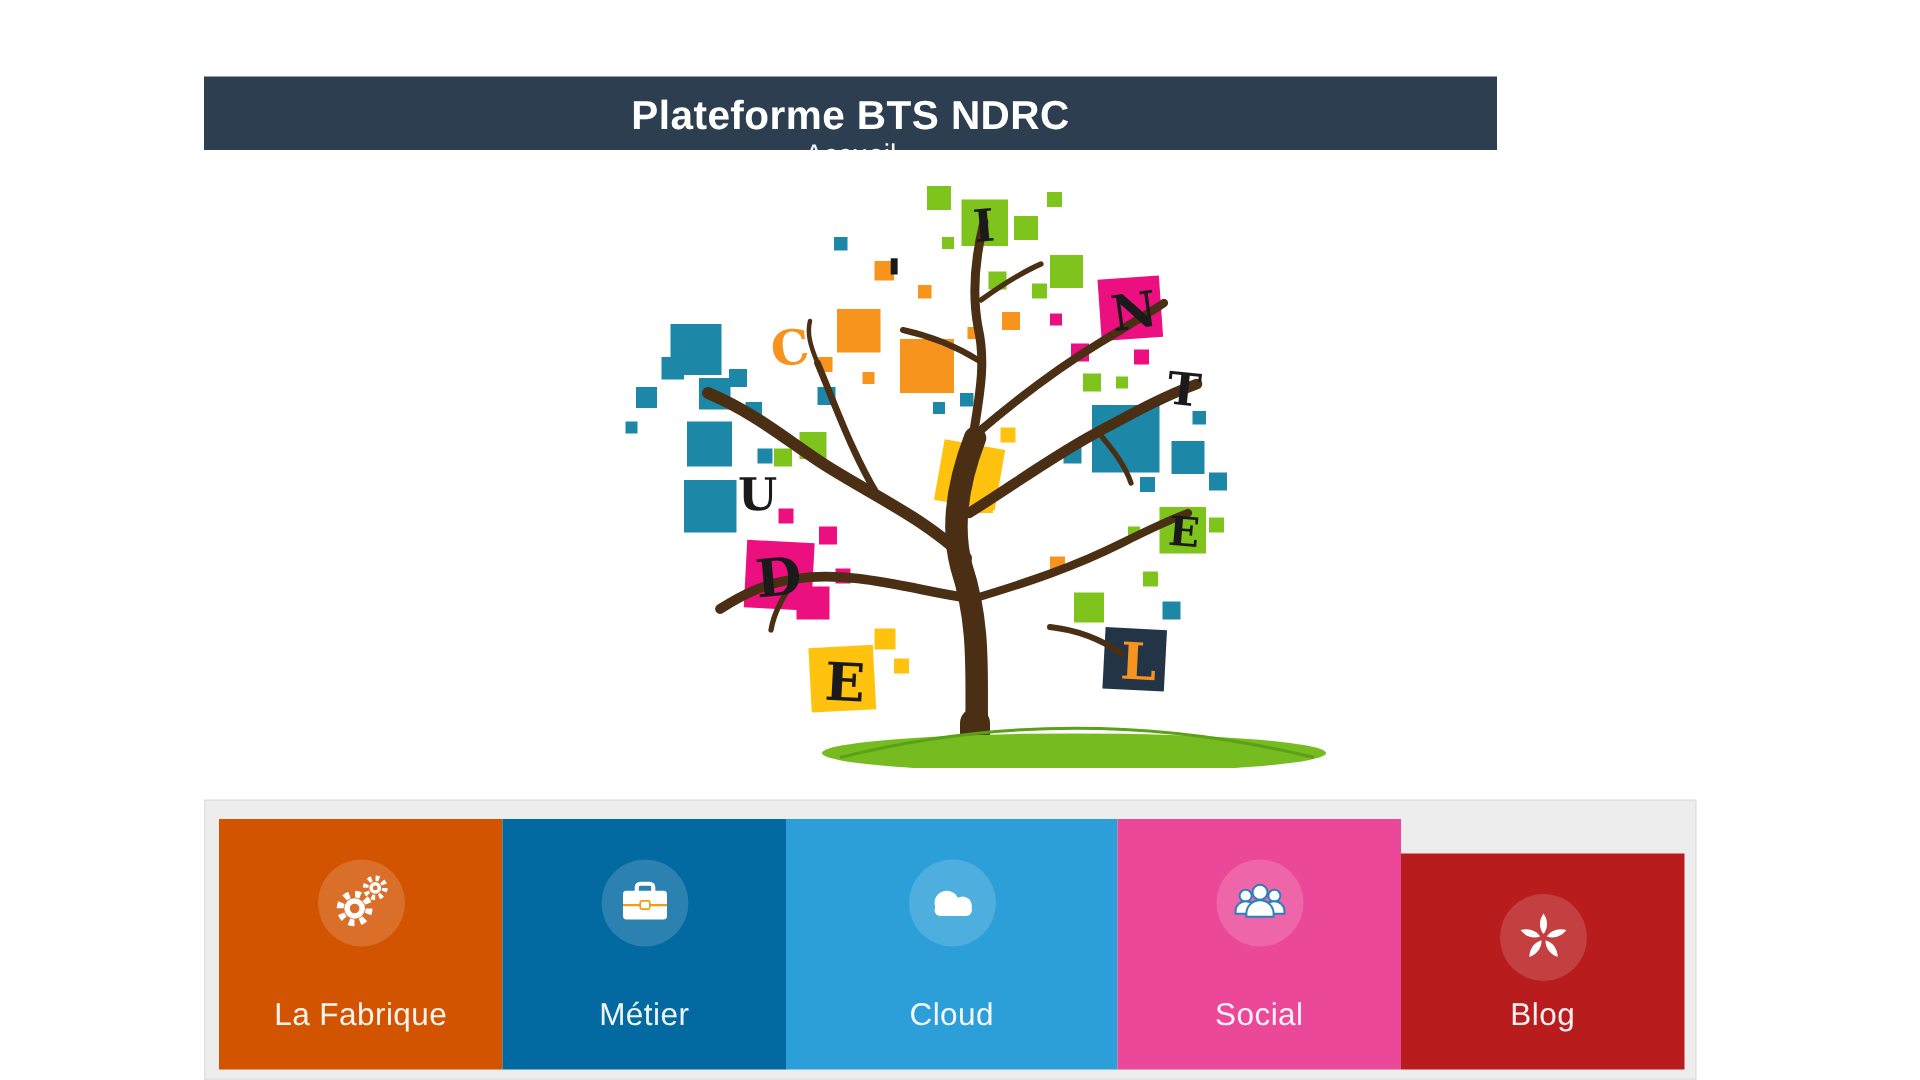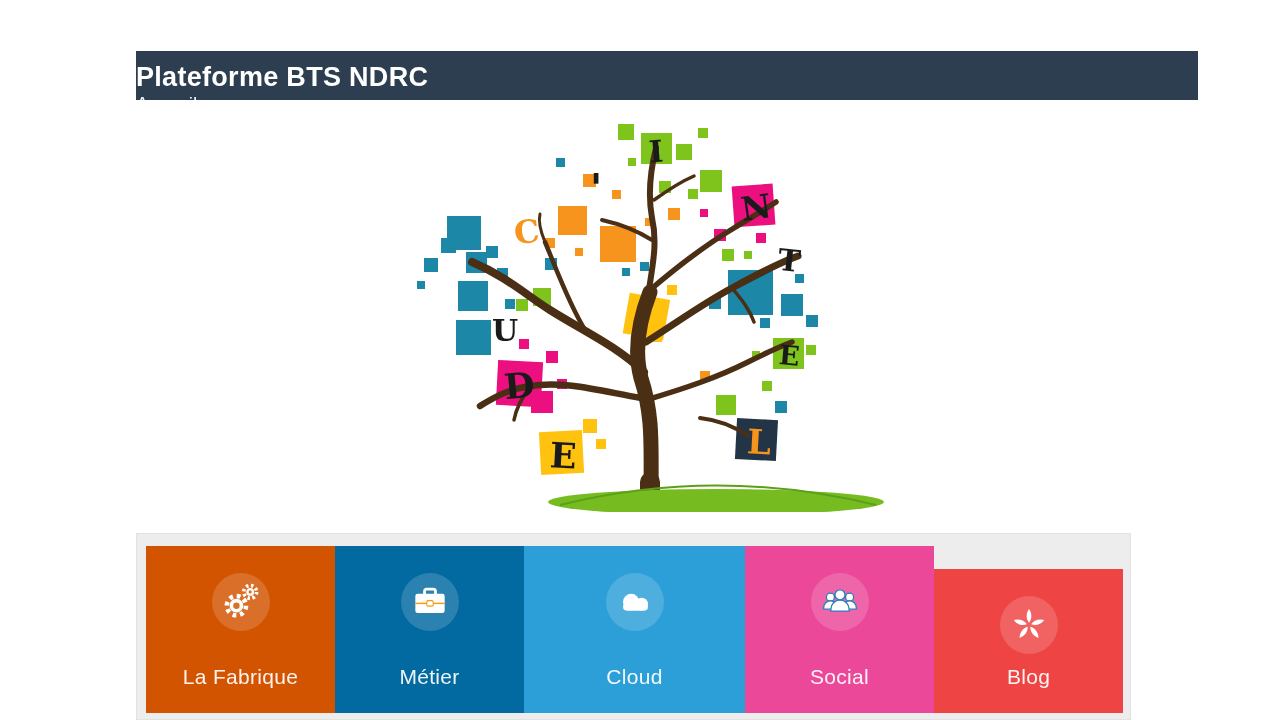--- a/index.html
+++ b/index.html
@@ -4,22 +4,22 @@
 <style>
   html,body{margin:0;padding:0;}
   body{
     width:1280px;height:720px;position:relative;overflow:hidden;
     background:#ffffff;
     font-family:"Liberation Sans", sans-serif;
   }
 
   
   .header{
-    position:absolute;left:136px;top:51px;width:1062px;height:49px;
-    color:#fff;text-align:left;overflow:hidden;
+    position:absolute;left:136px;top:51px;width:862px;height:49px;
+    color:#fff;text-align:center;overflow:hidden;
   }
   .header h1{
     margin:0;padding-top:10px;font-size:27px;line-height:32px;
     font-weight:700;letter-spacing:.3px;
   }
   .header .subtitle{
     font-size:19px;line-height:22px;font-weight:400;opacity:.95;
   }
 
   
@@ -233,21 +233,21 @@
             <circle cx="34" cy="19" r="4.2"></circle>
             <path d="M27 31.5 v-1.8 a7 7 0 0 1 14 0 v1.8 z"></path>
             <circle cx="24" cy="16.5" r="5.2"></circle>
             <path d="M14.5 33.5 v-2 a9.5 9.5 0 0 1 19 0 v2 z"></path>
           </g>
         </svg>
       </div>
       <div class="label">Social</div>
     </div>
 
-    <div class="tile" style="background-color: #ef4444; margin-top: 23px; --tile-bg: #2c3e50;">
+    <div class="tile" style="background-color: #b91c1c; margin-top: 23px; --tile-bg: #2c3e50;">
       <div class="circle">
         <svg viewBox="0 0 48 48" width="44" height="44">
           <g fill="#fff">
             <path d="M24 21.5 C20.8 17.5 20.4 11.5 24 6.5 C27.6 11.5 27.2 17.5 24 21.5 Z"></path>
             <path d="M24 21.5 C20.8 17.5 20.4 11.5 24 6.5 C27.6 11.5 27.2 17.5 24 21.5 Z" transform="rotate(72 24 24)"></path>
             <path d="M24 21.5 C20.8 17.5 20.4 11.5 24 6.5 C27.6 11.5 27.2 17.5 24 21.5 Z" transform="rotate(144 24 24)"></path>
             <path d="M24 21.5 C20.8 17.5 20.4 11.5 24 6.5 C27.6 11.5 27.2 17.5 24 21.5 Z" transform="rotate(216 24 24)"></path>
             <path d="M24 21.5 C20.8 17.5 20.4 11.5 24 6.5 C27.6 11.5 27.2 17.5 24 21.5 Z" transform="rotate(288 24 24)"></path>
           </g>
         </svg>

